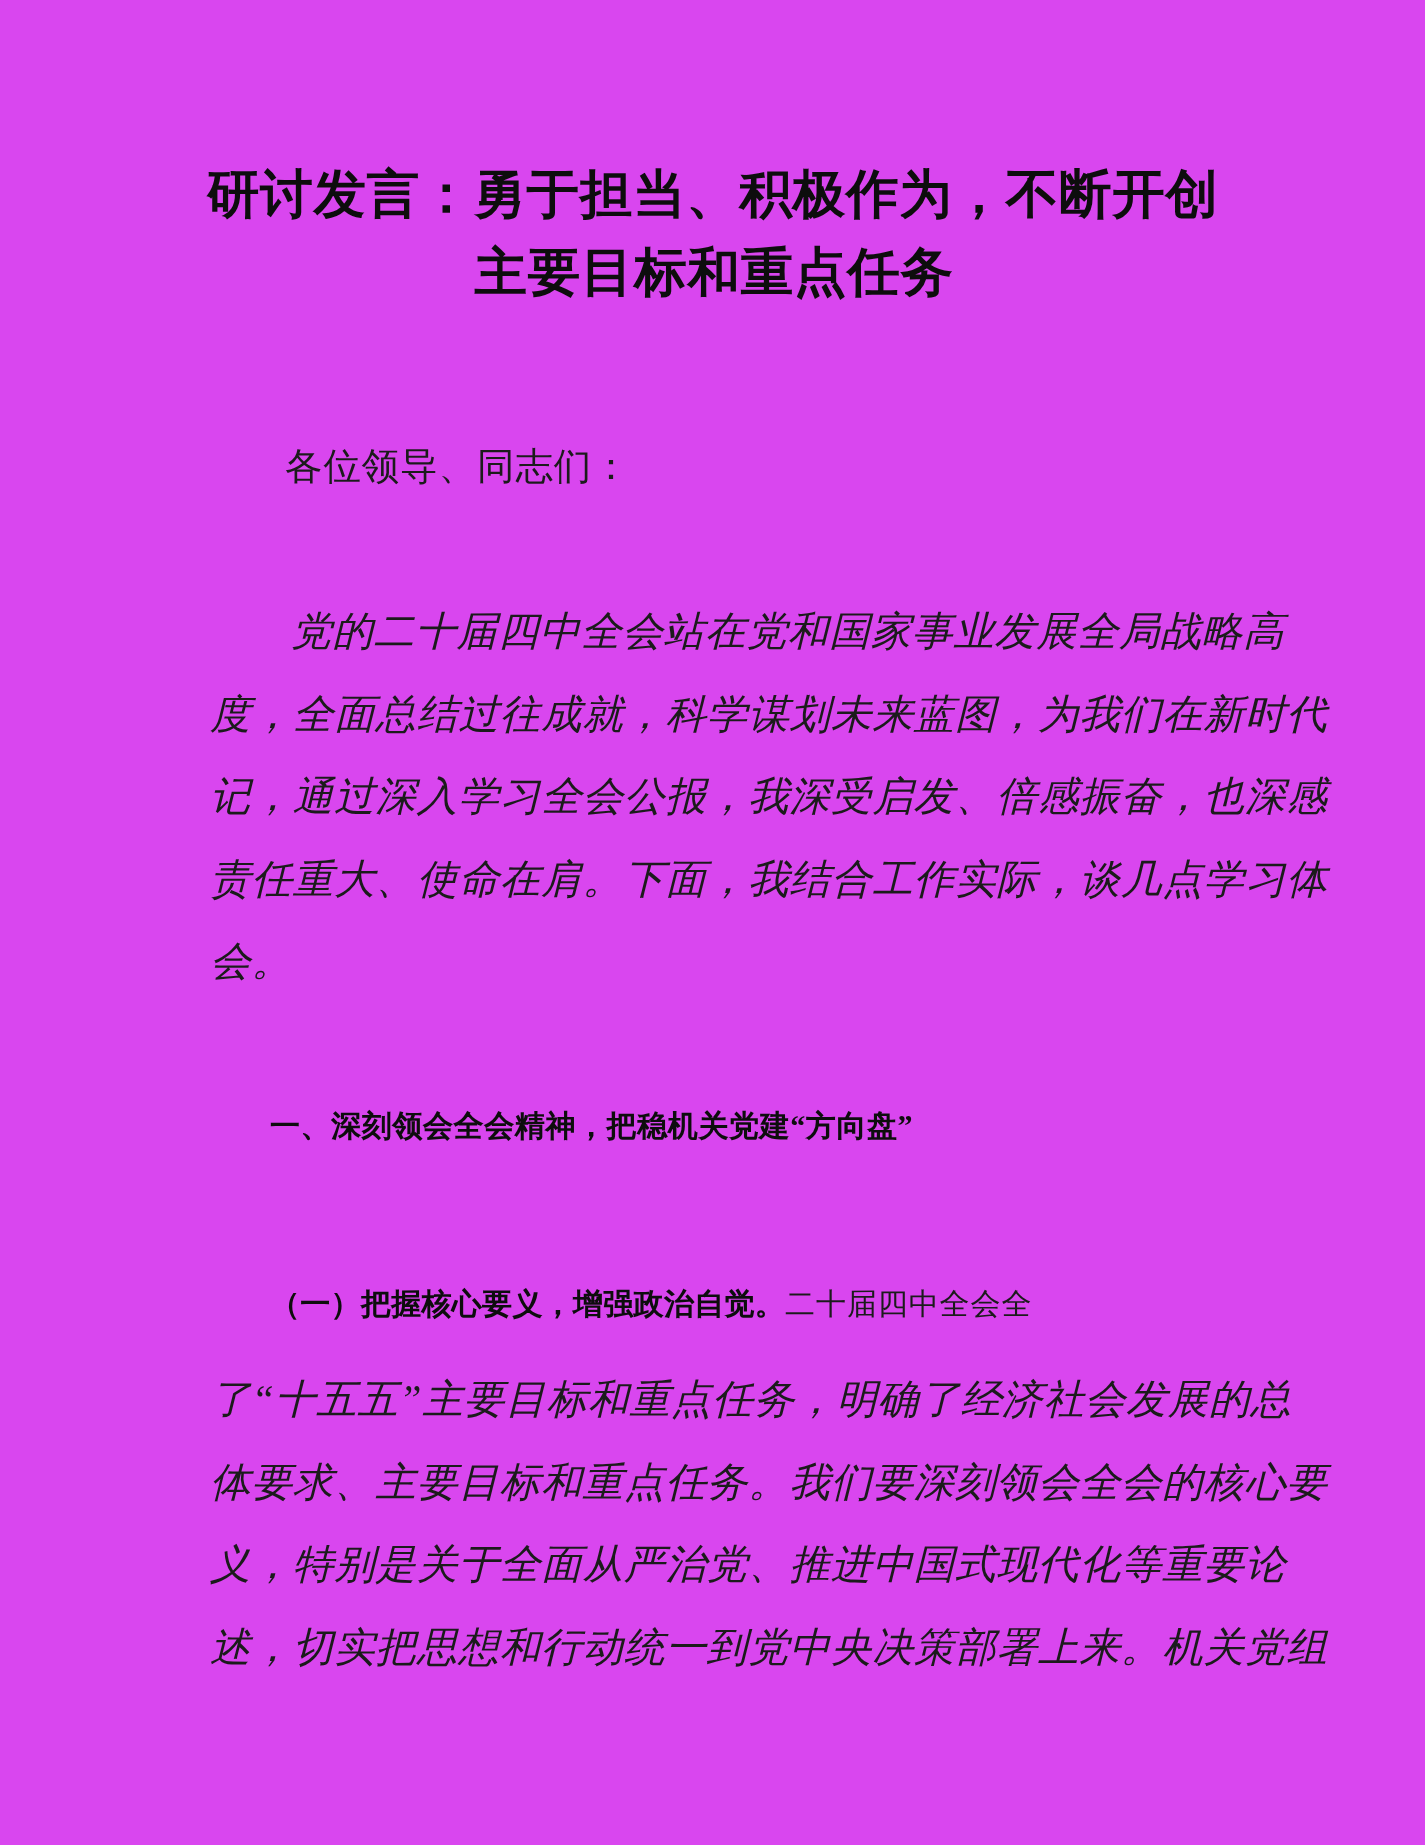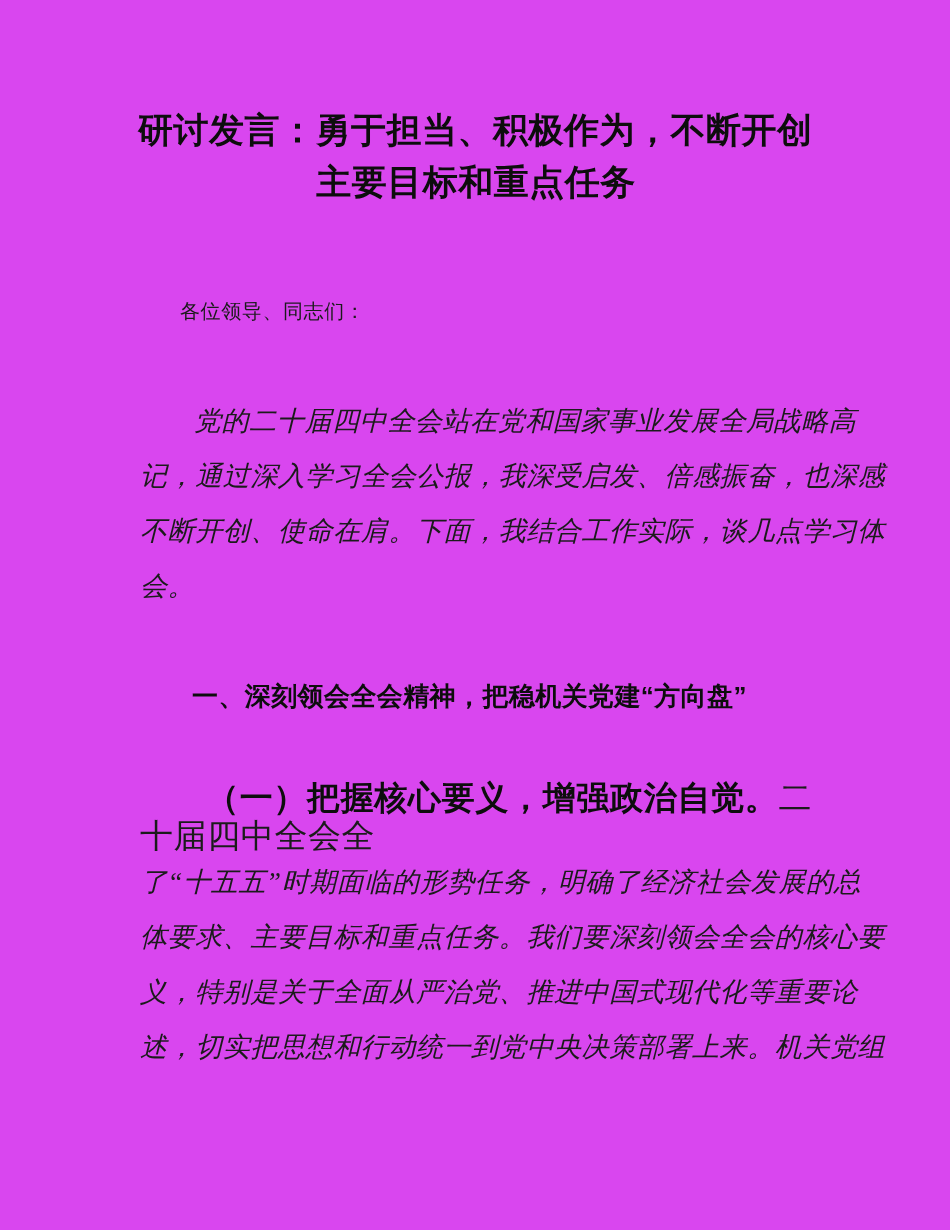--- a/index.html
+++ b/index.html
@@ -49,54 +49,54 @@
     margin-left: -2px;
   }
 
   
   .body-block {
     margin-top: 76px;
   }
 
   p.para {
     margin: 0 0 0 0;
-    font-size: 20px;
+    font-size: 25px;
     line-height: 55px;
     text-align: justify;
     text-justify: inter-ideograph;
     letter-spacing: 0.6px;
     color: #1b1b1b;
   }
 
   p.para.indent {
     text-indent: 2em;
   }
 
   .gap-after-salutation { height: 55px; }
 
   
   .sec-heading {
     margin: 0;
     padding-top: 55px;
-    font-family: Liberation Sans, sans-serif;
+    font-family: Liberation Serif, serif;
     font-weight: bold;
-    font-size: 26px;
+    font-size: 20px;
     line-height: 55px;
     text-indent: 2em;
     letter-spacing: 0.4px;
     color: #0d0d0d;
     white-space: nowrap;
   }
 
   
   .subsec-para {
     margin: 0;
     padding-top: 55px;
-    font-size: 33px;
-    line-height: 38px;
+    font-size: 20px;
+    line-height: 72px;
     text-indent: 2em;
     text-align: justify;
     text-justify: inter-ideograph;
     letter-spacing: 0.6px;
     color: #1b1b1b;
   }
 
   .subsec-lead {
     font-family: "Liberation Sans", "DejaVu Sans", sans-serif;
     font-weight: bold;
@@ -143,33 +143,34 @@
     </h1>
 
     <div class="body-block">
 
       <p class="para indent">各位领导、同志们：</p>
 
       <div class="gap-after-salutation"></div>
 
       <div class="line-rows">
         <span class="row justified-row" style="text-indent:2em;">党的二十届四中全会站在党和国家事业发展全局战略高</span>
+        <span class="row justified-row">度，全面总结过往成就，科学谋划未来蓝图，为我们在新时代</span>
         <span class="row justified-row">记，通过深入学习全会公报，我深受启发、倍感振奋，也深感</span>
-        <span class="row justified-row">不断开创、使命在肩。下面，我结合工作实际，谈几点学习体</span>
+        <span class="row justified-row">责任重大、使命在肩。下面，我结合工作实际，谈几点学习体</span>
         <span class="row short">会。</span>
       </div>
 
       <p class="sec-heading">一、深刻领会全会精神，把稳机关党建“方向盘”</p>
 
       <p class="subsec-para">
         <span class="subsec-lead">（一）把握核心要义，增强政治自觉。</span><span>二十届四中全会全</span>
       </p>
 
       <div class="line-rows">
-        <span class="row justified-row">了“十五五”时期面临的形势任务，明确了经济社会发展的总</span>
+        <span class="row justified-row">了“十五五”主要目标和重点任务，明确了经济社会发展的总</span>
         <span class="row justified-row">体要求、主要目标和重点任务。我们要深刻领会全会的核心要</span>
         <span class="row justified-row">义，特别是关于全面从严治党、推进中国式现代化等重要论</span>
         <span class="row justified-row">述，切实把思想和行动统一到党中央决策部署上来。机关党组</span>
 
       </div>
 
     </div>
   </div>
 </div>
 

